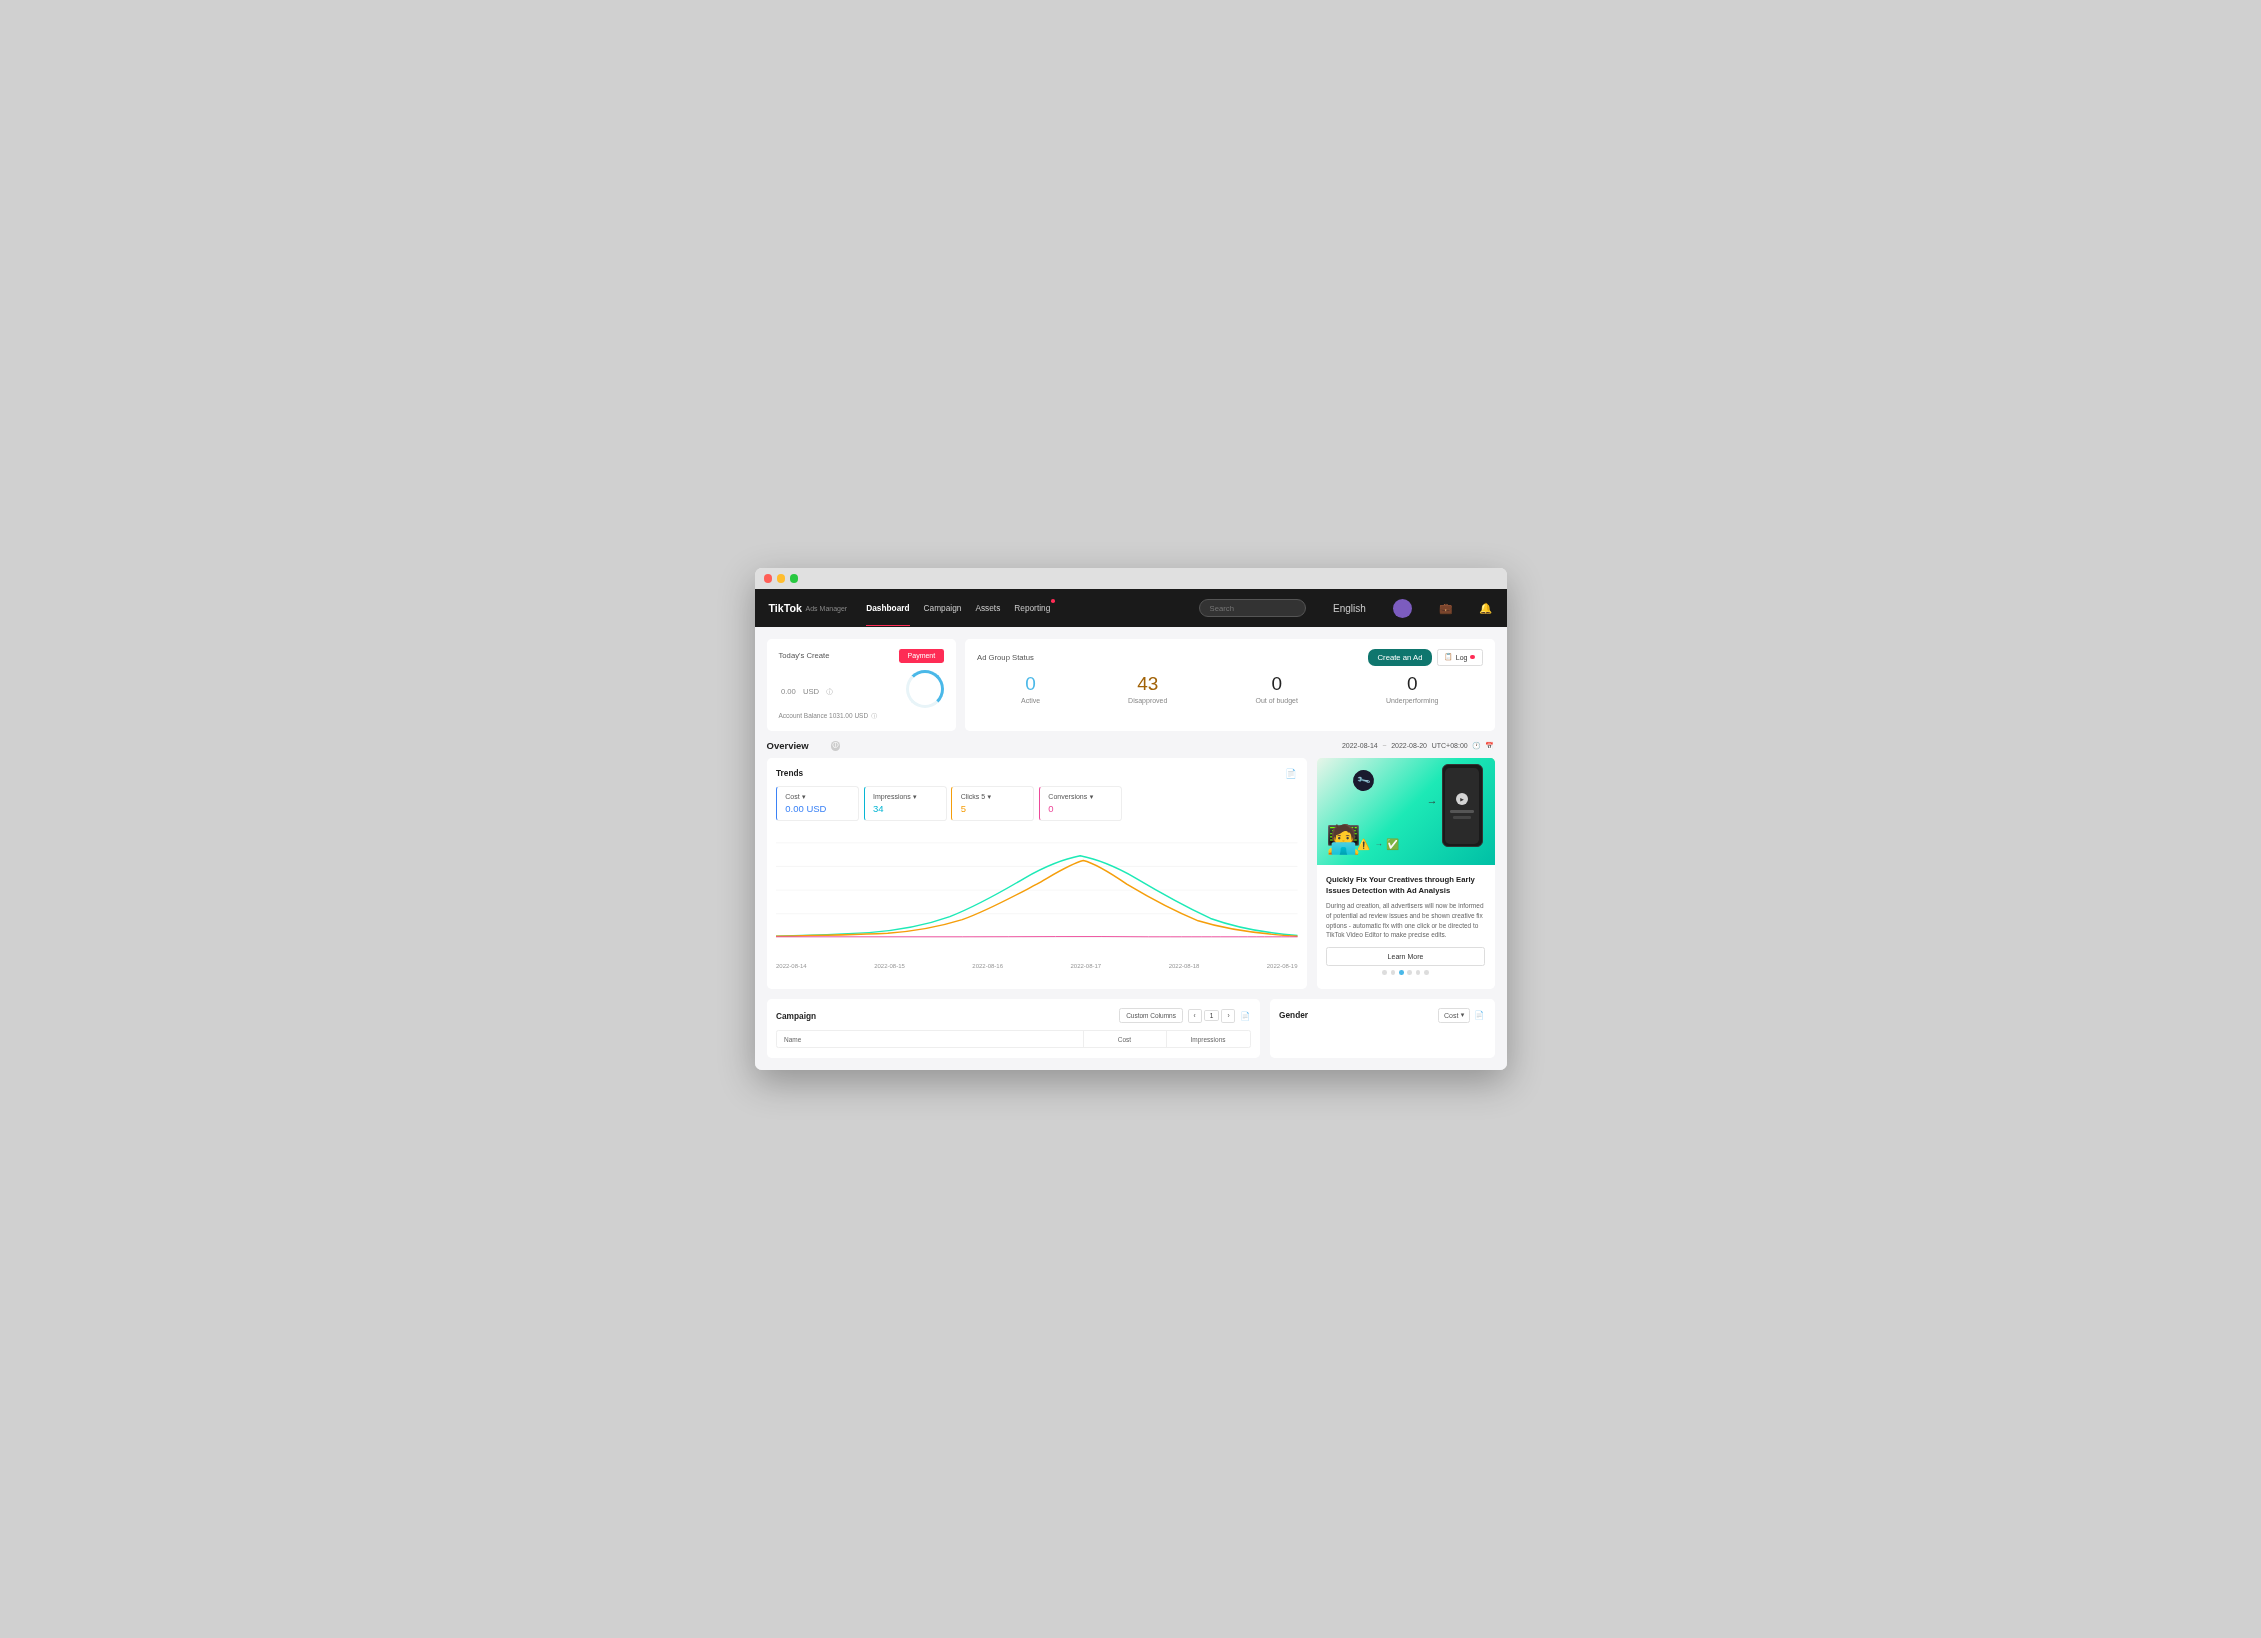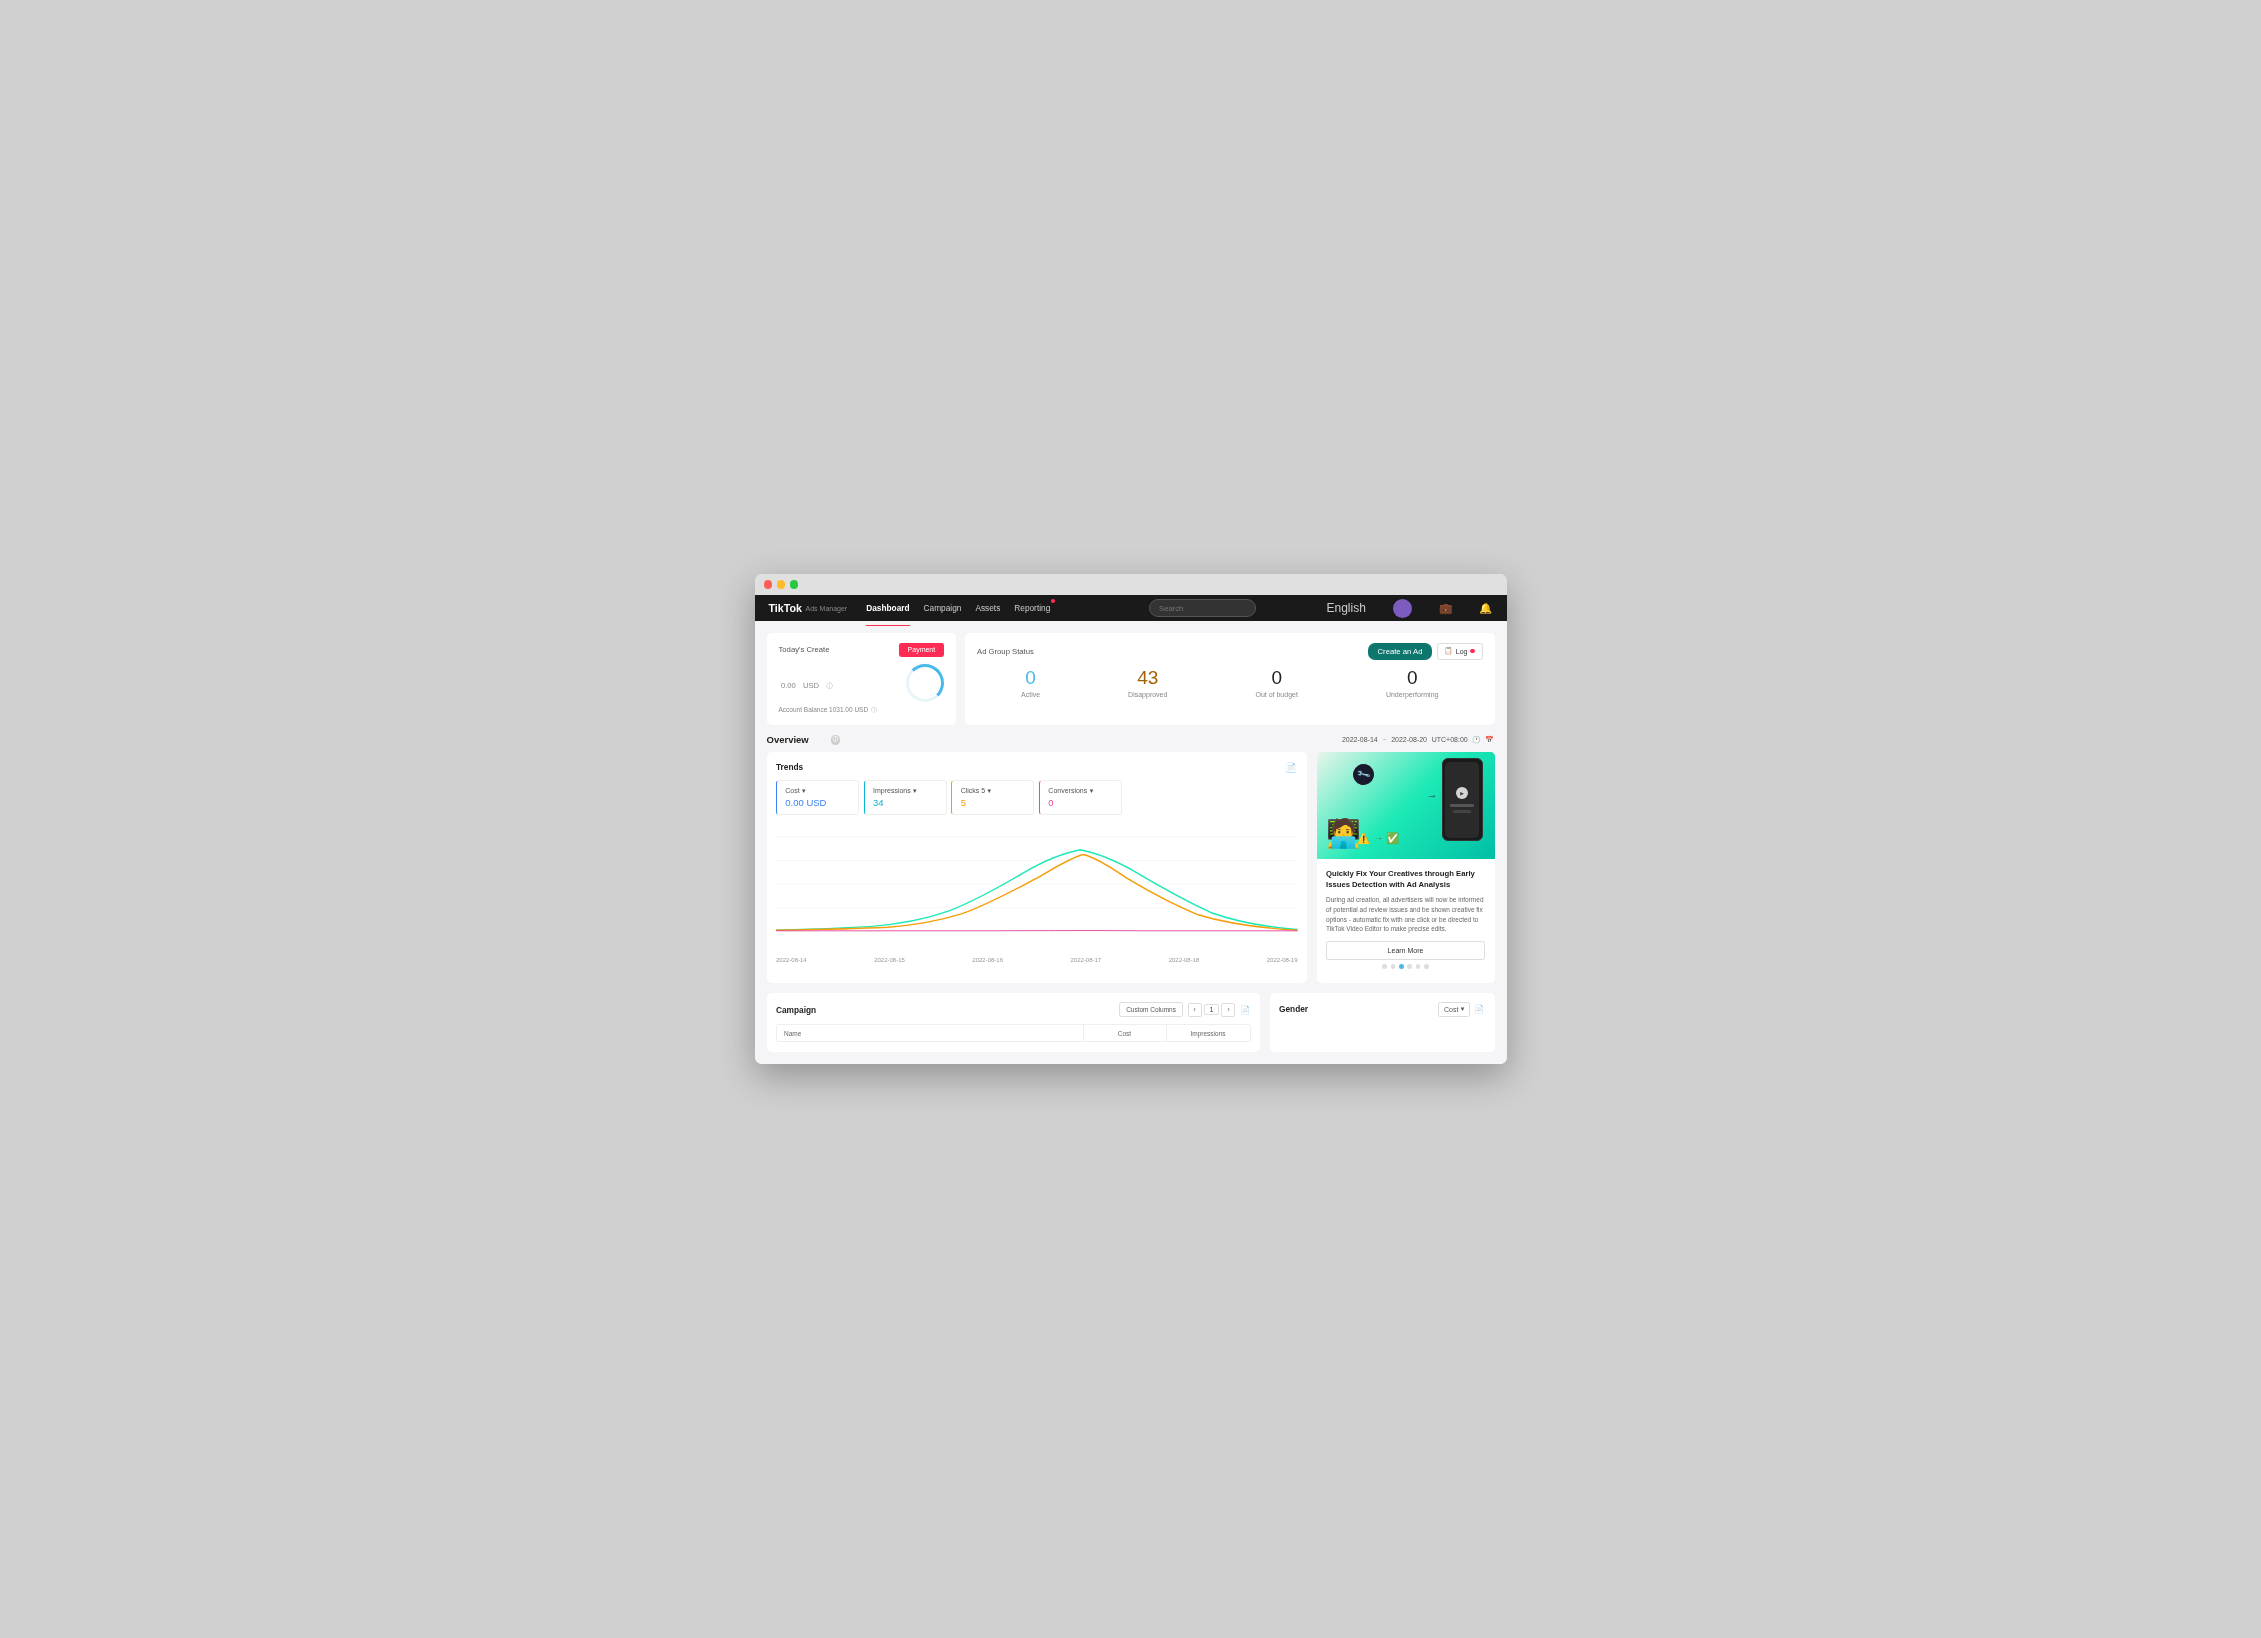--- a/index.html
+++ b/index.html
@@ -27,21 +27,21 @@
       gap: 4.7px;
     }
     .mac-btn { width: 8.3px; height: 8.3px; border-radius: 50%; }
     .mac-btn.close { background: #ff5f57; }
     .mac-btn.minimize { background: #ffbd2e; }
     .mac-btn.maximize { background: #28c840; }
 
     
     .nav {
       background: #1a1a1a;
-      height: 26px;
+      height: 38px;
       display: flex;
       align-items: center;
       padding: 0 14px;
       gap: 0;
     }
     .nav-logo {
       display: flex;
       align-items: center;
       gap: 3.6px;
       margin-right: 19px;
@@ -99,23 +99,22 @@
       border: 0.6px solid #555;
       border-radius: 12px;
       padding: 3.6px 9.5px;
       color: white;
       width: 107px;
       font-size: 7.7px;
       outline: none;
     }
     .nav-lang {
       color: #ccc;
-      font-size: 12px;
-      cursor: pointer;
-      margin-left: 44px;
+      font-size: 10px;
+      cursor: pointer;
     }
     .nav-avatar {
       width: 19px; height: 19px;
       border-radius: 50%;
       background: #7c5cbf;
     }
     .nav-icon {
       color: #ccc;
       font-size: 10.7px;
       cursor: pointer;

